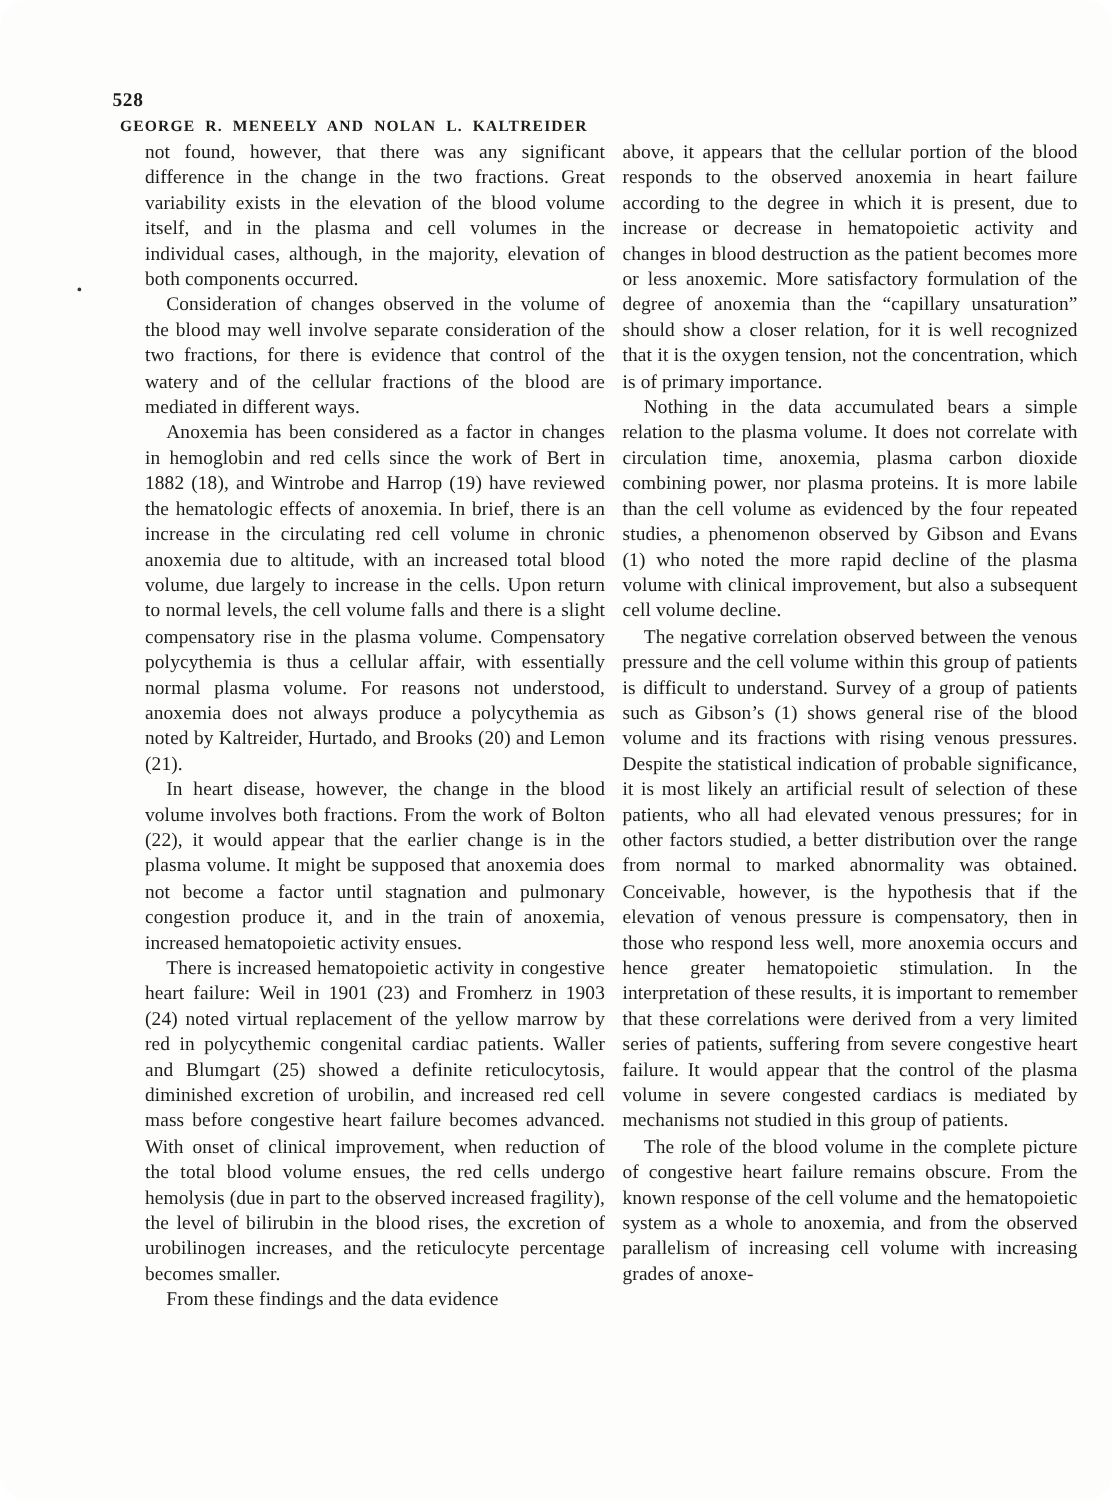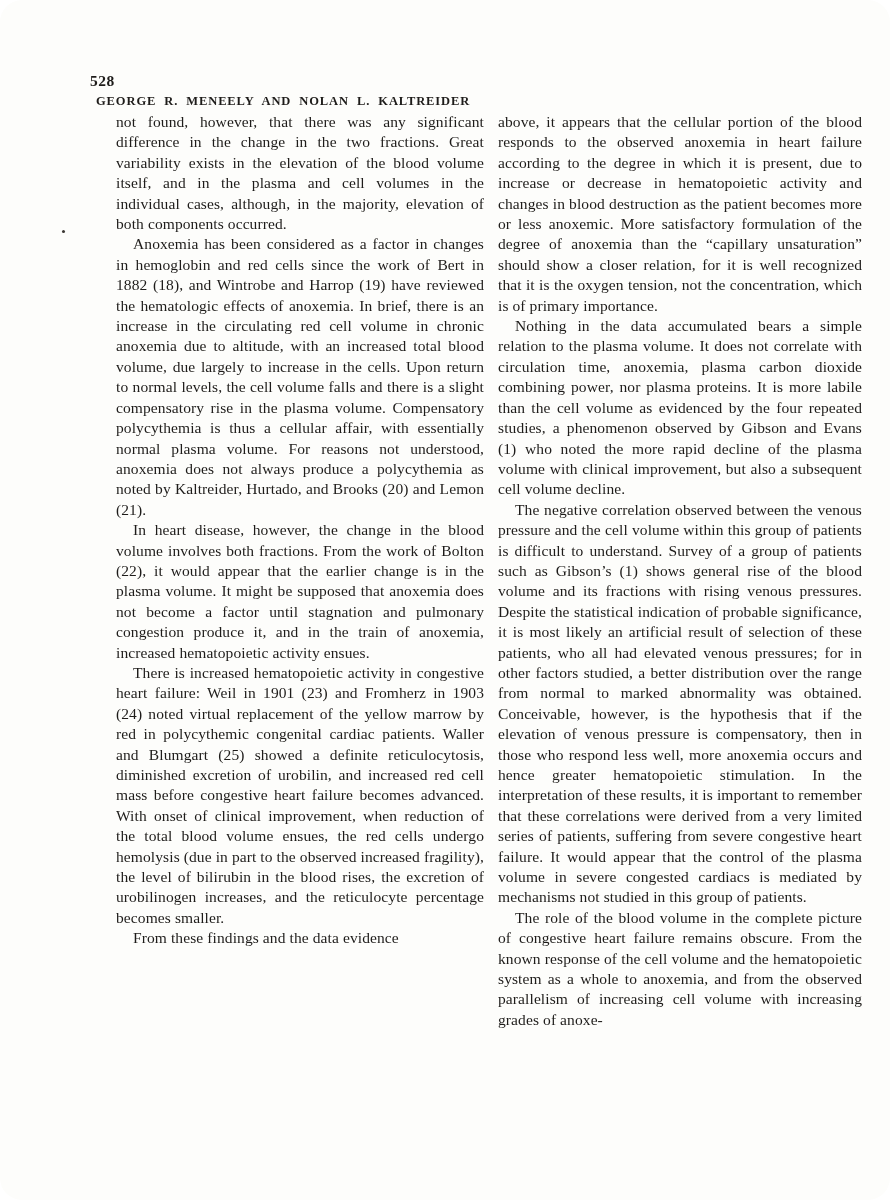--- a/index.html
+++ b/index.html
@@ -82,20 +82,21 @@
 
 <div class="page">
   <header class="running-head">
     <span class="pagenum">528</span>
     <span class="running-title">GEORGE R. MENEELY AND NOLAN L. KALTREIDER</span>
   </header>
 
   <main class="body-text">
     <div class="col col-left">
         <p>not found, however, that there was any significant difference in the change in the two fractions. Great variability exists in the elevation of the blood volume itself, and in the plasma and cell volumes in the individual cases, although, in the majority, elevation of both components occurred.</p>
+        <p class="indent">Consideration of changes observed in the volume of the blood may well involve separate consideration of the two fractions, for there is evidence that control of the watery and of the cellular fractions of the blood are mediated in different ways.</p>
         <p class="indent">Anoxemia has been considered as a factor in changes in hemoglobin and red cells since the work of Bert in 1882 (18), and Wintrobe and Harrop (19) have reviewed the hematologic effects of anoxemia.  In brief, there is an increase in the circulating red cell volume in chronic anoxemia due to altitude, with an increased total blood volume, due largely to increase in the cells.  Upon return to normal levels, the cell volume falls and there is a slight compensatory rise in the plasma volume. Compensatory polycythemia is thus a cellular affair, with essentially normal plasma volume.  For reasons not understood, anoxemia does not always produce a polycythemia as noted by Kaltreider, Hurtado, and Brooks (20) and Lemon (21).</p>
         <p class="indent">In heart disease, however, the change in the blood volume involves both fractions.  From the work of Bolton (22), it would appear that the earlier change is in the plasma volume.  It might be supposed that anoxemia does not become a factor until stagnation and pulmonary congestion produce it, and in the train of anoxemia, increased hematopoietic activity ensues.</p>
         <p class="indent">There is increased hematopoietic activity in congestive heart failure: Weil in 1901 (23) and Fromherz in 1903 (24) noted virtual replacement of the yellow marrow by red in polycythemic congenital cardiac patients.  Waller and Blumgart (25) showed a definite reticulocytosis, diminished excretion of urobilin, and increased red cell mass before congestive heart failure becomes advanced. With onset of clinical improvement, when reduction of the total blood volume ensues, the red cells undergo hemolysis (due in part to the observed increased fragility), the level of bilirubin in the blood rises, the excretion of urobilinogen increases, and the reticulocyte percentage becomes smaller.</p>
         <p class="indent">From these findings and the data evidence</p>
       </div>
     <div class="col col-right">
         <p>above, it appears that the cellular portion of the blood responds to the observed anoxemia in heart failure according to the degree in which it is present, due to increase or decrease in hematopoietic activity and changes in blood destruction as the patient becomes more or less anoxemic.  More satisfactory formulation of the degree of anoxemia than the “capillary unsaturation” should show a closer relation, for it is well recognized that it is the oxygen tension, not the concentration, which is of primary importance.</p>
         <p class="indent">Nothing in the data accumulated bears a simple relation to the plasma volume.  It does not correlate with circulation time, anoxemia, plasma carbon dioxide combining power, nor plasma proteins.  It is more labile than the cell volume as evidenced by the four repeated studies, a phenomenon observed by Gibson and Evans (1) who noted the more rapid decline of the plasma volume with clinical improvement, but also a subsequent cell volume decline.</p>
         <p class="indent">The negative correlation observed between the venous pressure and the cell volume within this group of patients is difficult to understand.  Survey of a group of patients such as Gibson’s (1) shows general rise of the blood volume and its fractions with rising venous pressures.  Despite the statistical indication of probable significance, it is most likely an artificial result of selection of these patients, who all had elevated venous pressures; for in other factors studied, a better distribution over the range from normal to marked abnormality was obtained.  Conceivable, however, is the hypothesis that if the elevation of venous pressure is compensatory, then in those who respond less well, more anoxemia occurs and hence greater hematopoietic stimulation.  In the interpretation of these results, it is important to remember that these correlations were derived from a very limited series of patients, suffering from severe congestive heart failure.  It would appear that the control of the plasma volume in severe congested cardiacs is mediated by mechanisms not studied in this group of patients.</p>
         <p class="indent">The role of the blood volume in the complete picture of congestive heart failure remains obscure. From the known response of the cell volume and the hematopoietic system as a whole to anoxemia, and from the observed parallelism of increasing cell volume with increasing grades of anoxe-</p>

